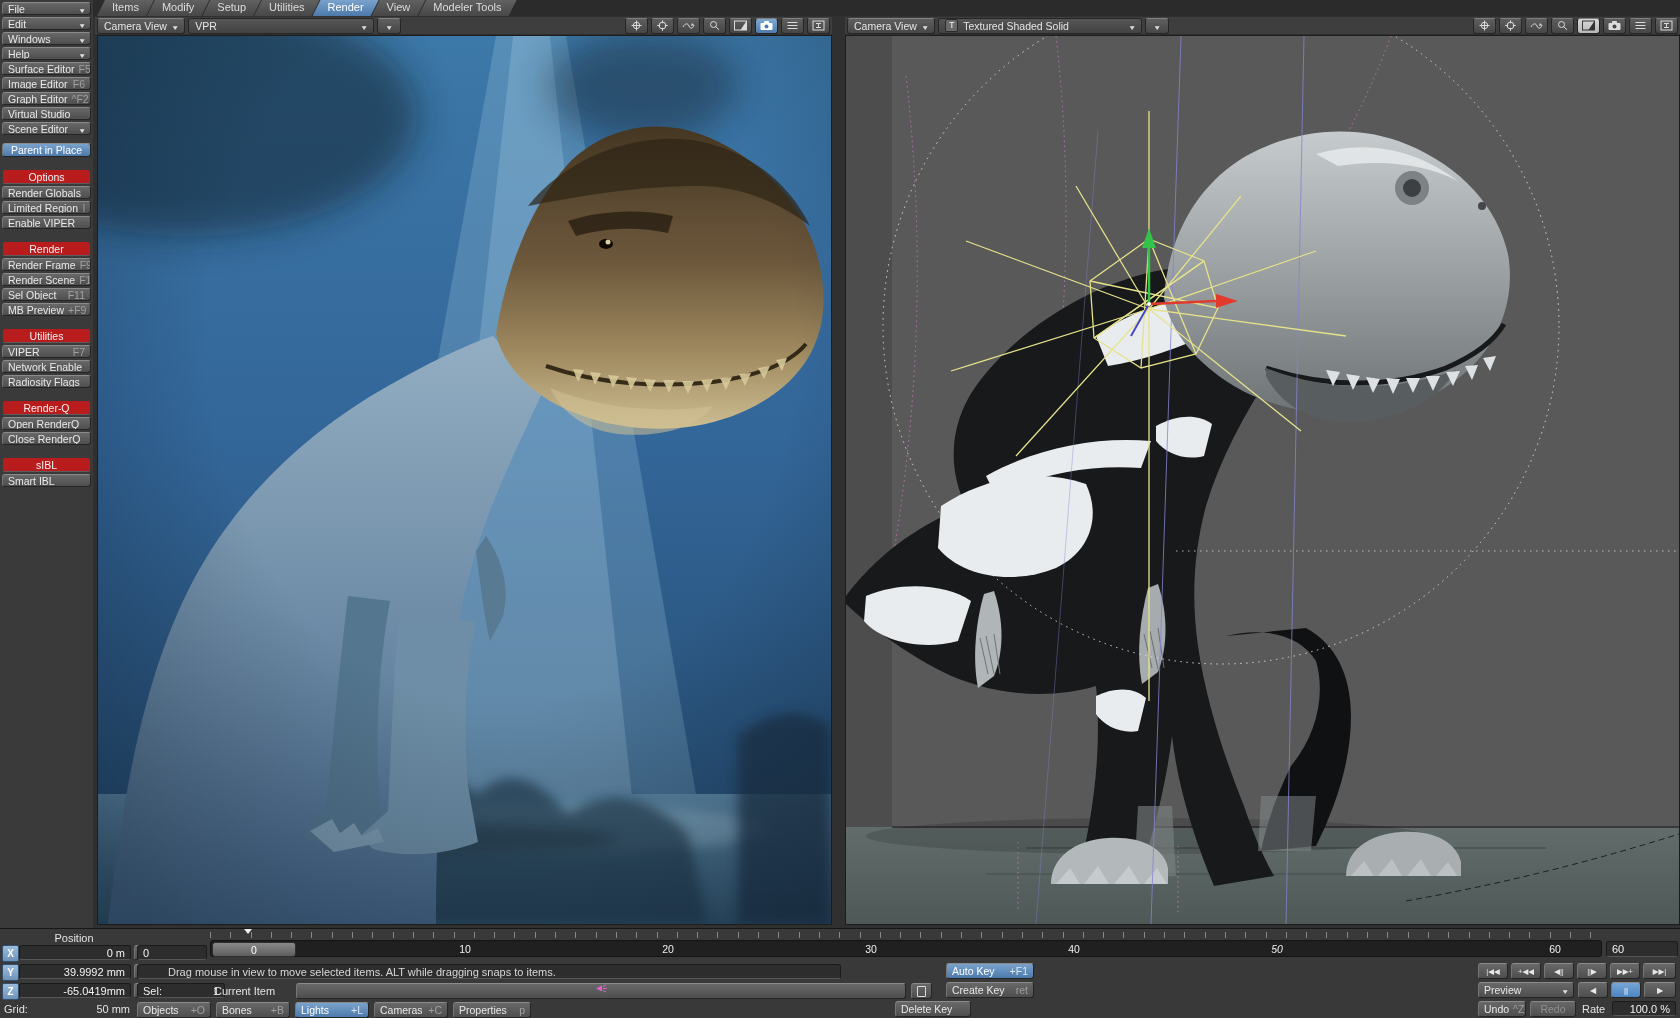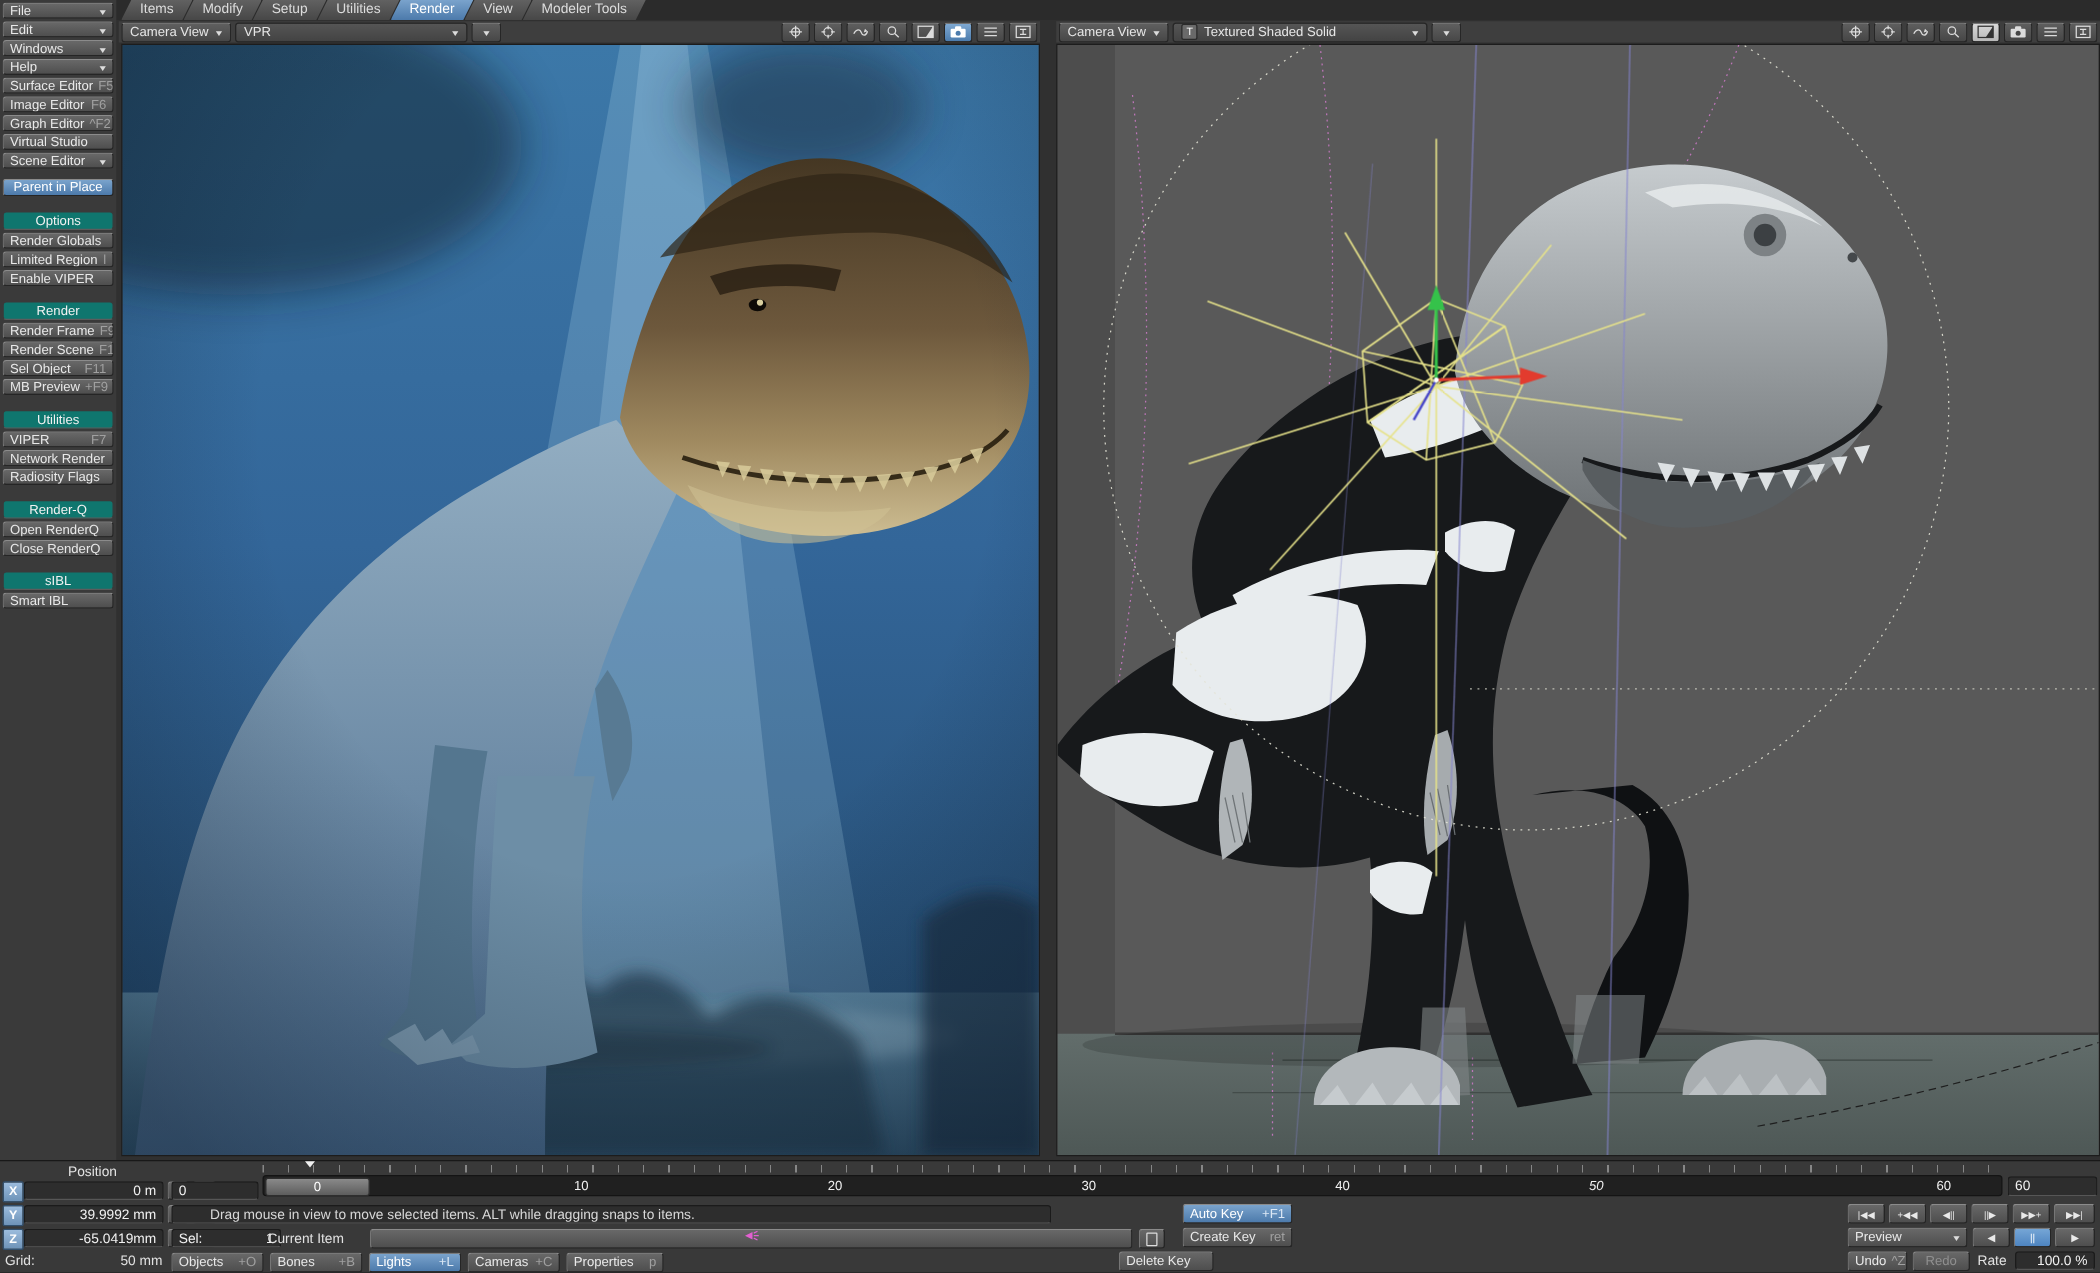--- a/index.html
+++ b/index.html
@@ -8,21 +8,21 @@
   .abs{position:absolute;}
   
   .btn{display:flex;align-items:center;justify-content:space-between;box-sizing:border-box;
        background:linear-gradient(#686868,#4e4e4e);border:1px solid #252525;border-top-color:#8b8b8b;
        border-left-color:#767676;border-radius:3px;color:#e9e9e9;font-size:10.5px;padding:0 5px;
        white-space:nowrap;overflow:hidden;cursor:default;}
   .btn.center{justify-content:center;}
   .btn .sc{color:#a0a0a0;margin-left:4px;}
   .btn.blue{background:linear-gradient(var(--accent-blue-light),var(--accent-blue));color:#fff;}
   .btn.dim{color:#8f8f8f;}
-  .hdrlbl{display:flex;align-items:center;justify-content:center;background:#0f766e;border-radius:3px;
+  .hdrlbl{display:flex;align-items:center;justify-content:center;background:#b91c1c;border-radius:3px;
        border:1px solid #3a3a3a;border-bottom-color:#5c5c5c;color:#f2f2f2;font-size:10.5px;}
   .field{display:flex;align-items:center;box-sizing:border-box;background:#2d2d2d;
        border:1px solid #1b1b1b;border-bottom-color:#565656;border-radius:3px;color:#f2f2f2;
        font-size:11px;padding:0 5px;white-space:nowrap;overflow:hidden;}
   .field.right{justify-content:flex-end;}
   .arr{display:inline-block;transform:scaleX(1.3);}
   .arr::after{content:"▼";font-size:6.5px;color:#dcdcdc;}
   
   #sidebar{left:0;top:0;width:93px;height:928px;background:#3a3a3a;box-sizing:border-box;
        padding:2px 2px 0 2px;display:flex;flex-direction:column;gap:2px;}
@@ -154,21 +154,21 @@
         <span>MB Preview</span>
         <span class="sc">+F9</span>
       </div>
     <div class="sp10"></div>
     <div class="hdrlbl row">Utilities</div>
     <div class="btn row">
         <span>VIPER</span>
         <span class="sc">F7</span>
       </div>
     <div class="btn row">
-        <span>Network Render</span>
+        <span>Network Enable</span>
       </div>
     <div class="btn row">
         <span>Radiosity Flags</span>
       </div>
     <div class="sp10"></div>
     <div class="hdrlbl row">Render-Q</div>
     <div class="btn row">
         <span>Open RenderQ</span>
       </div>
     <div class="btn row">

